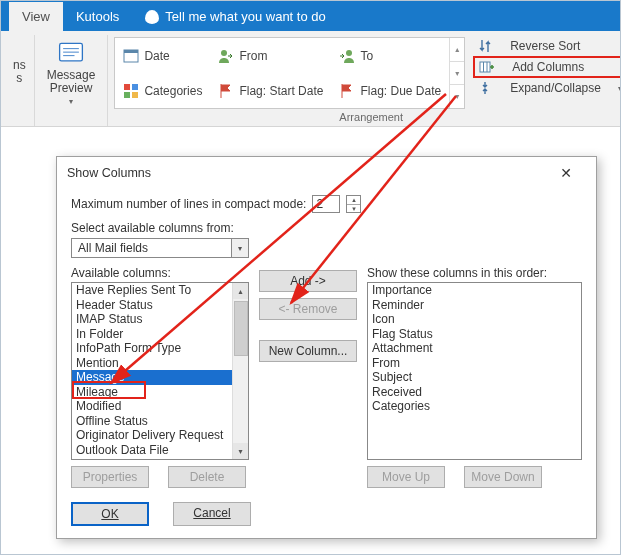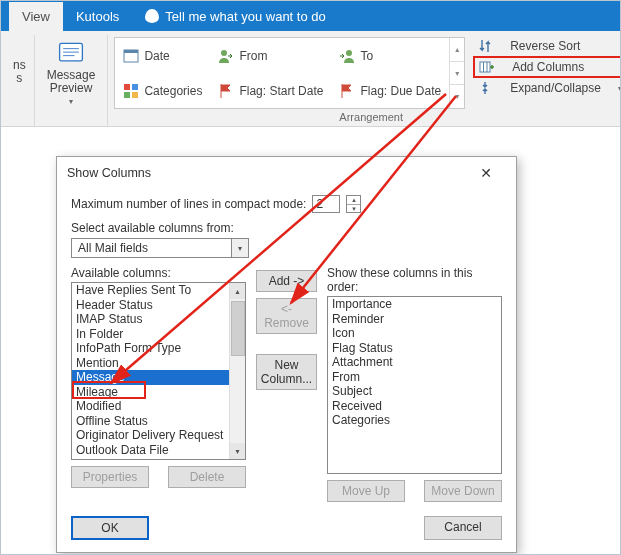--- a/index.html
+++ b/index.html
@@ -24,21 +24,21 @@
     color: #fff;
   }
   .tab {
     padding: 7px 13px 7px;
     font-size: 13px;
   }
   .tab.active {
     background: #f1f1f1;
     color: #505050;
   }
-  .tab.search { display: flex; align-items: flex-start; gap: 6px; }
+  .tab.search { display: flex; align-items: flex-end; gap: 6px; }
   .lightbulb { width: 14px; height: 14px; background: #fff; border-radius: 50% 50% 50% 50% / 60% 60% 40% 40%; display:inline-block; }
   .ribbon {
     background: #f1f1f1;
     border-bottom: 1px solid #d5d5d5;
     padding: 4px 4px 0;
     display: flex;
   }
   .group {
     border-right: 1px solid #d9d9d9;
     padding: 2px 6px 0;
@@ -114,21 +114,21 @@
     gap: 1px;
     padding: 0 2px;
   }
   .red-box { border: 2px solid #e2231a; }
 
   
   .dialog {
     position: absolute;
     left: 55px;
     top: 155px;
-    width: 461px;
+    width: 541px;
     background: #fff;
     border: 1px solid #9f9f9f;
     box-shadow: 3px 3px 10px rgba(0,0,0,0.25);
   }
   .dlg-title {
     height: 32px;
     display: flex;
     align-items: center;
     padding: 0 10px;
     font-size: 12.5px;
@@ -193,22 +193,23 @@
     padding: 3px 0;
     text-align: center;
     font-size: 12px;
     color: #333;
   }
   .win-btn.disabled { color: #9e9e9e; }
   .win-btn.primary { border: 2px solid #0a63c7; background: #e1e1e1; }
   .below-btns { display:flex; gap:19px; margin-top:6px; }
   .below-btns .win-btn{ width:78px; }
   .foot {
-    display:flex; justify-content:space-between; gap:24px;
+    display:flex; justify-content:flex-start; gap:24px;
     padding-top: 14px;
+    text-decoration: underline;
   }
   .foot .win-btn{ width:78px; }
 
   
   svg.overlay {
     position: absolute;
     left: 0; top: 0;
     width: 621px; height: 555px;
     pointer-events: none;
   }

